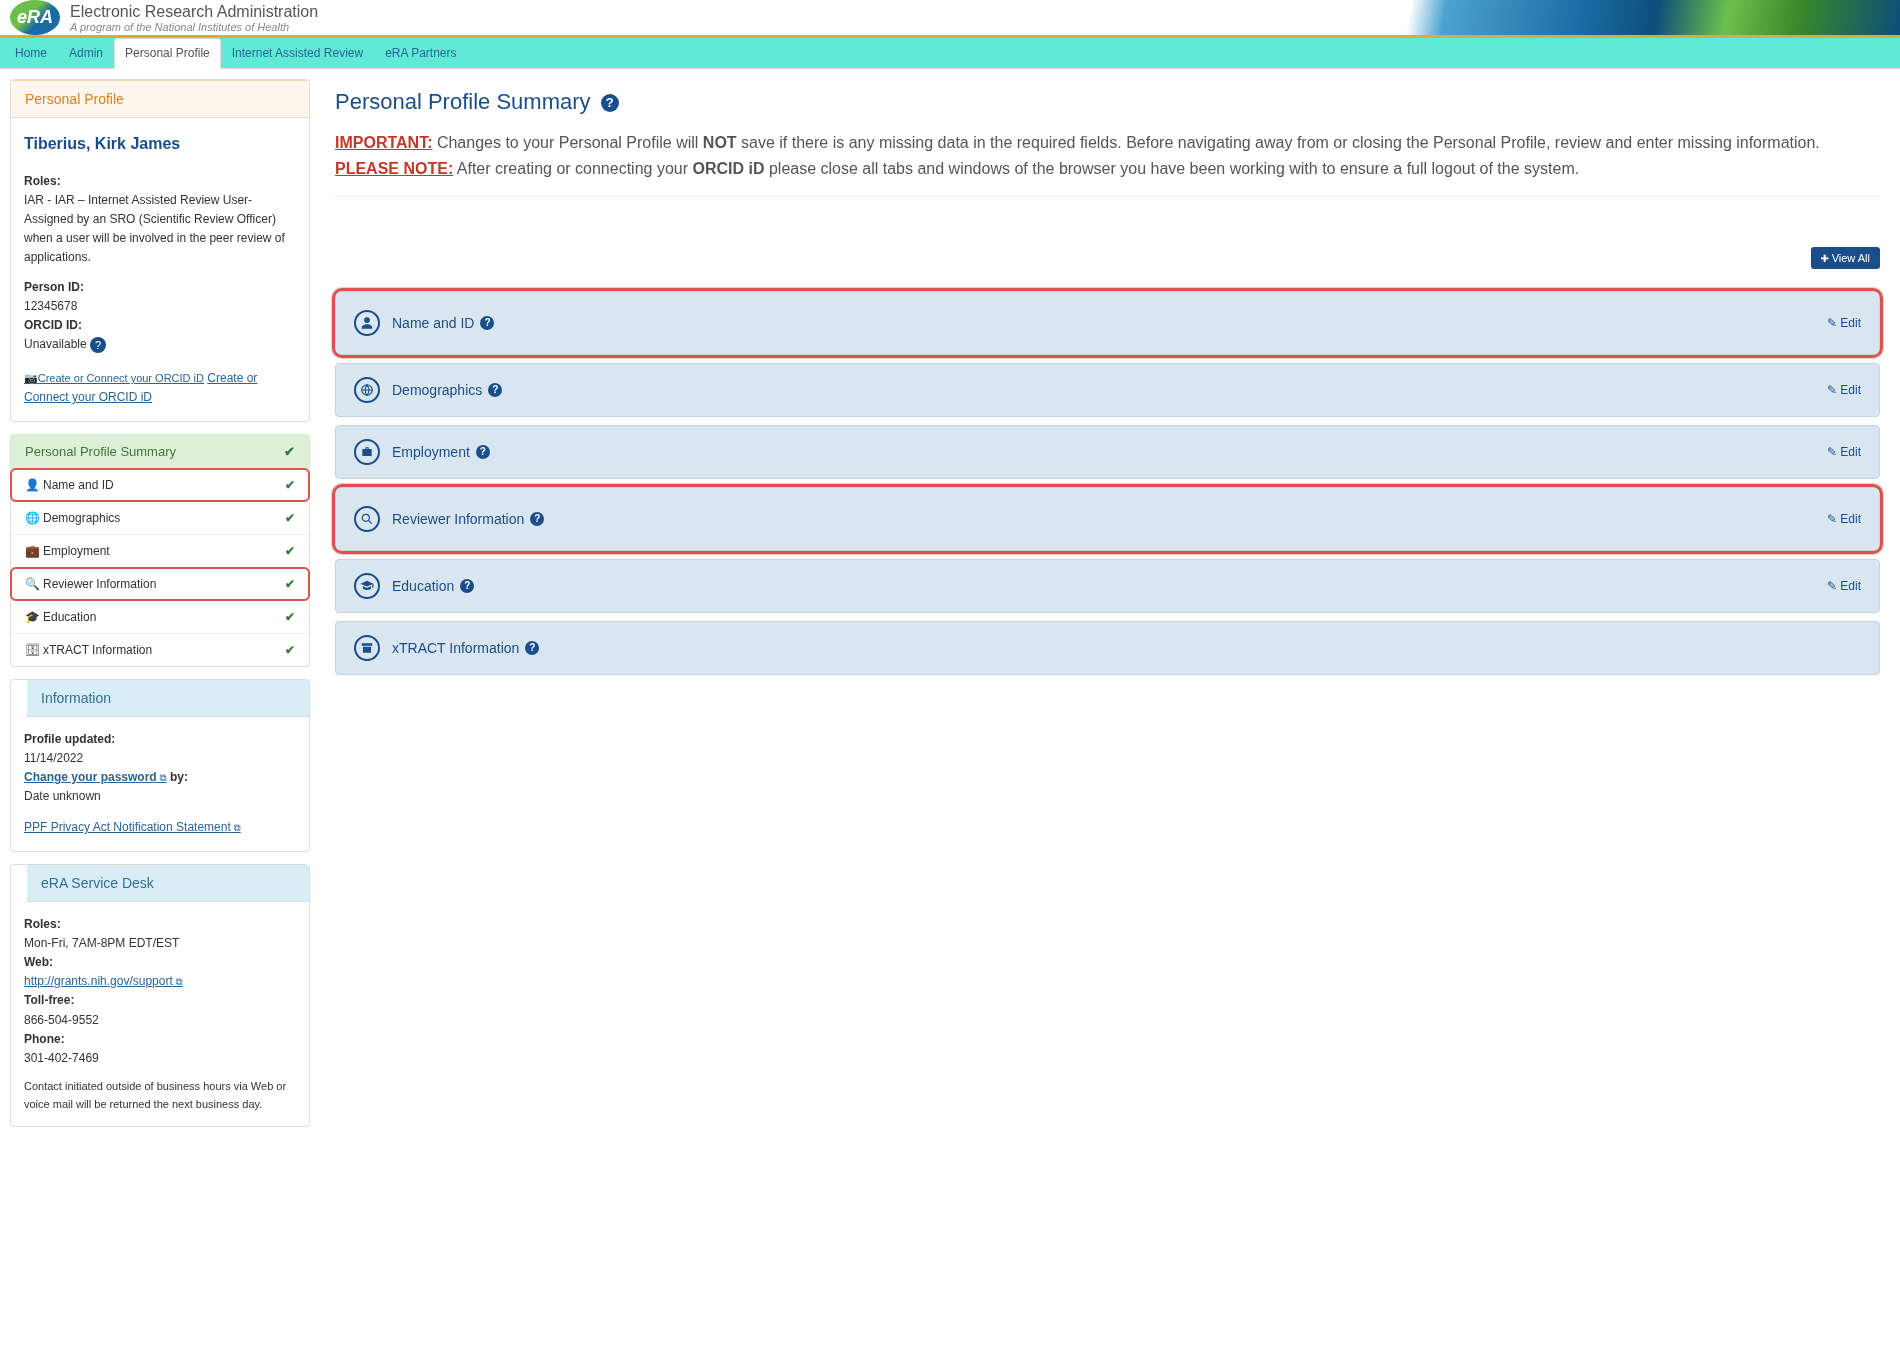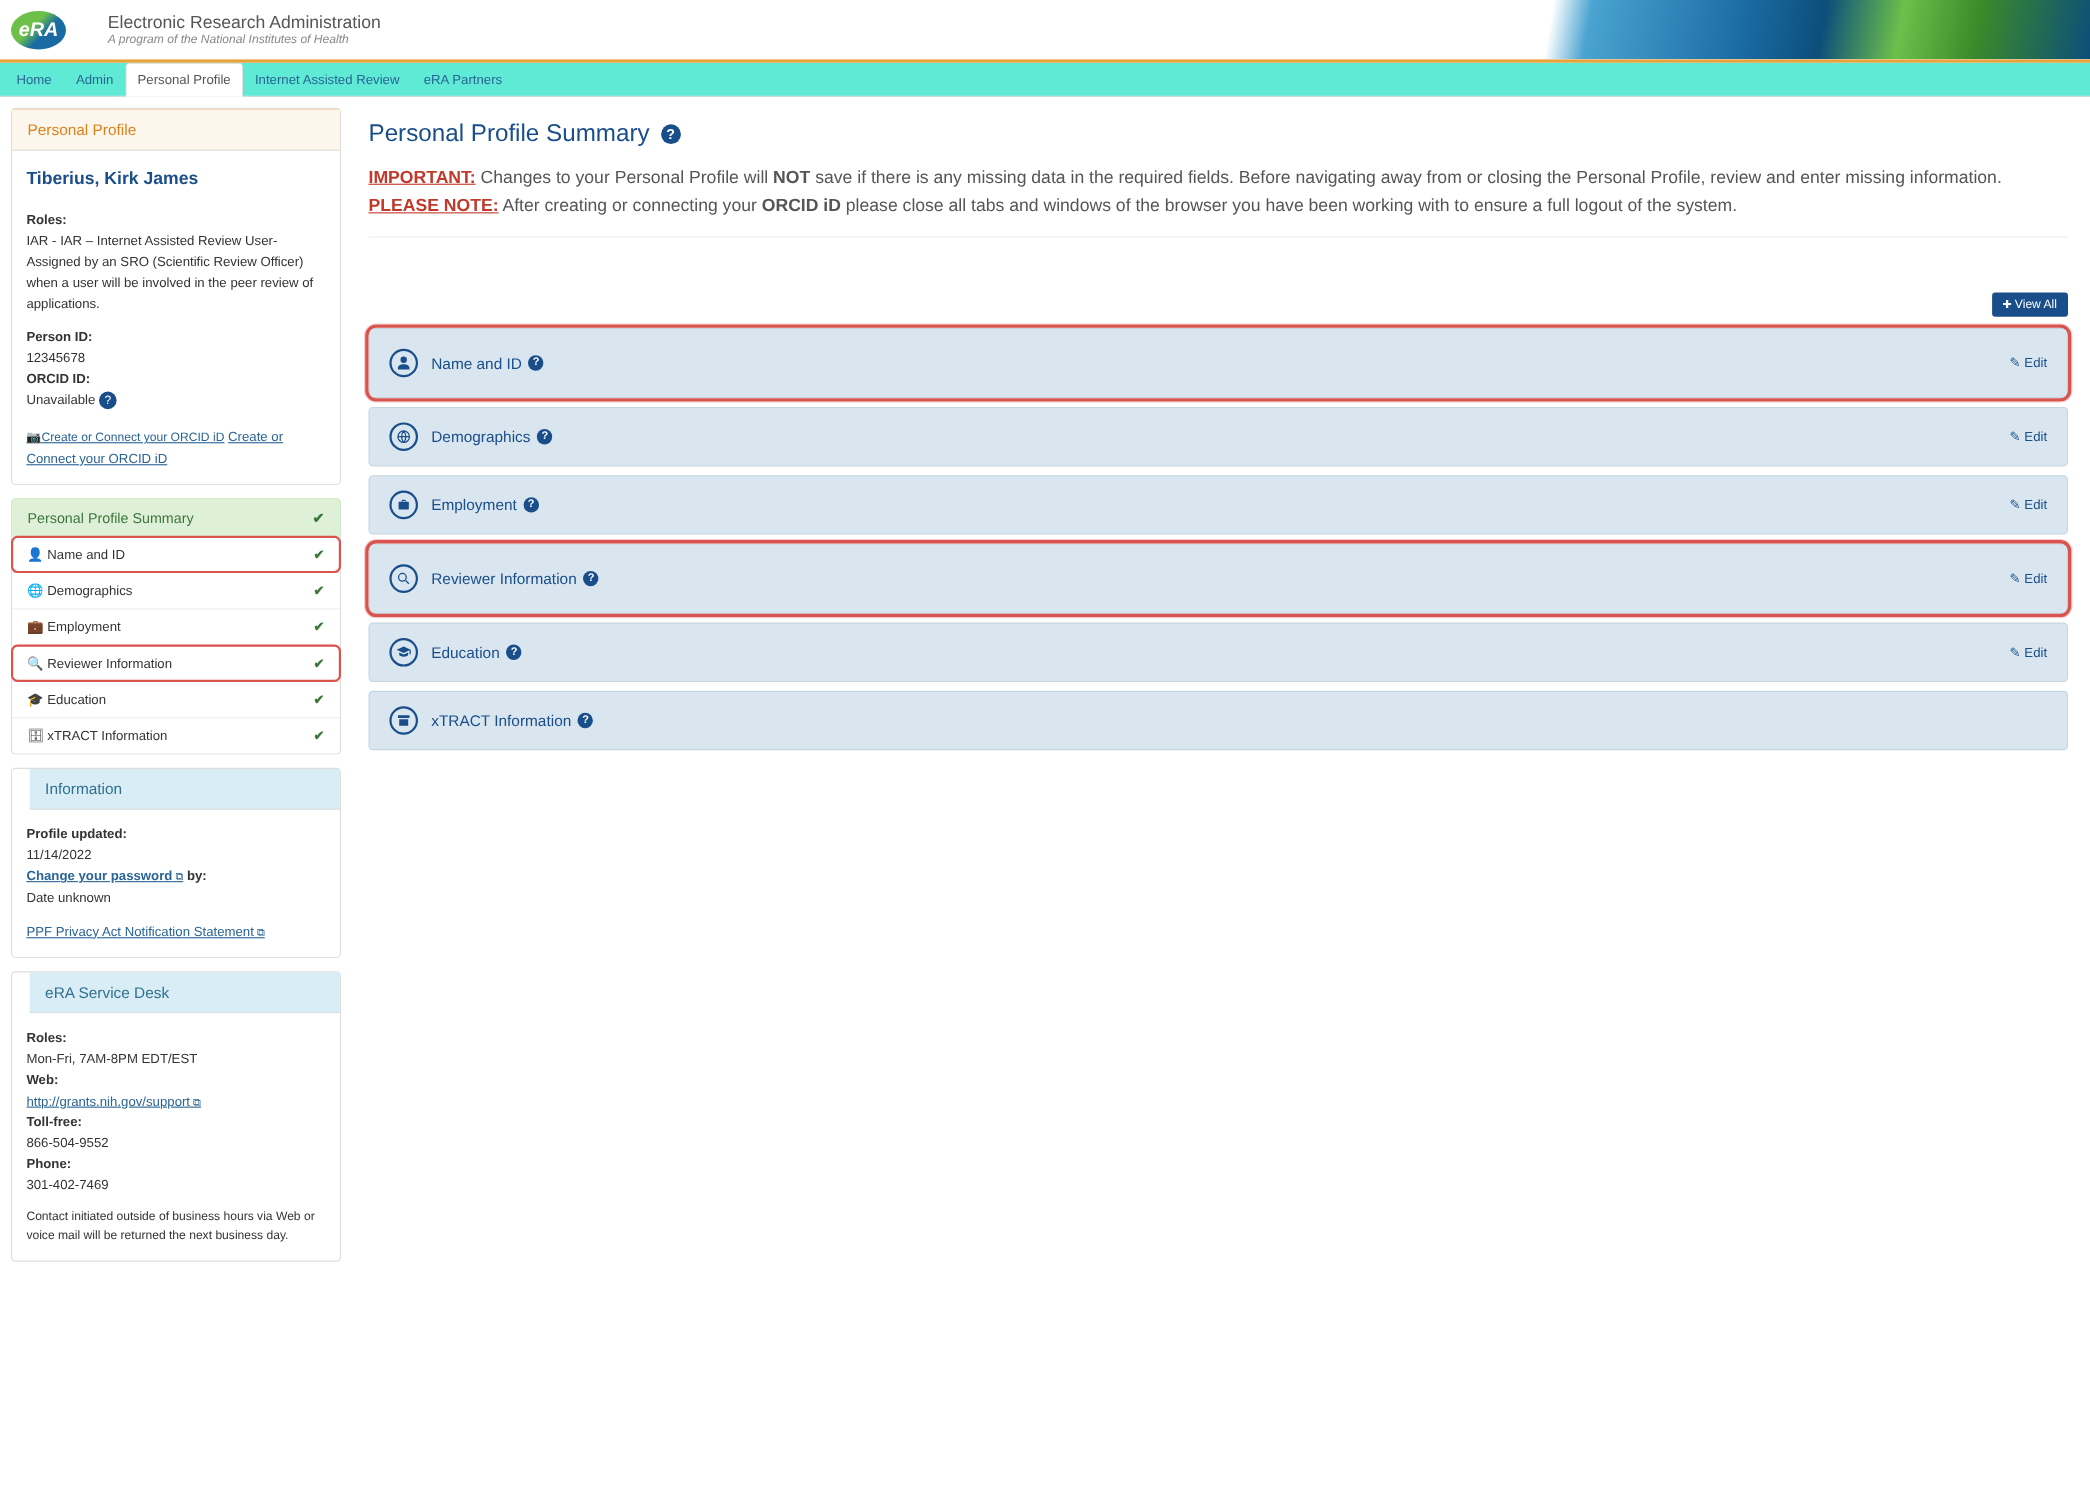--- a/index.html
+++ b/index.html
@@ -1,19 +1,19 @@
 <!DOCTYPE html>
 <html><head>
 <meta charset="utf-8">
 <style>
 * { box-sizing: border-box; margin: 0; padding: 0; }
 body { font-family: "Helvetica Neue", Arial, sans-serif; font-size: 13px; color: #333; background: #fff; }
 
 
-.header { position: relative; height: 57px; display: flex; align-items: center; padding: 0 10px; border-bottom: 3px solid #e8a33d; overflow: hidden; gap: 28px; }
+.header { position: relative; height: 38px; display: flex; align-items: center; padding: 0 10px; border-bottom: 3px solid #e8a33d; overflow: hidden; }
 .header-swoosh { position: absolute; right: 0; top: 0; height: 100%; width: 700px; background: linear-gradient(100deg, transparent 0%, transparent 30%, #4aa3d0 35%, #1a6ba3 55%, #0d4e7a 65%, #6cc04a 75%, #3a8a2a 85%, #0d4e7a 100%); clip-path: polygon(15% 0, 100% 0, 100% 100%, 0 100%); }
 .logo-circle { width: 50px; height: 35px; border-radius: 50%; background: linear-gradient(135deg, #6cc04a 40%, #1a6ba3 60%); display: flex; align-items: center; justify-content: center; color: #fff; font-size: 18px; font-weight: bold; font-style: italic; margin-right: 10px; }
 .header-text .title { font-size: 16px; color: #555; }
 .header-text .subtitle { font-size: 11px; color: #888; font-style: italic; }
 
 
 .nav-tabs { border-bottom: 1px solid #ddd; background: #5eead4; padding: 0 4px; display: flex; text-align: center; }
 .nav-tabs .tab { padding: 7px 10px; font-size: 12px; color: #2a6496; cursor: pointer; border: 1px solid transparent; }
 .nav-tabs .tab.active { background: #fff; border: 1px solid #ddd; border-bottom-color: #fff; border-radius: 4px 4px 0 0; color: #555; margin-bottom: -1px; }
 
@@ -44,21 +44,21 @@
 .red-highlight-row::after { content:""; position:absolute; inset:-1px; border:2px solid #d9534f; border-radius:6px; pointer-events:none; }
 
 
 .page-title { color: #1a4e8a; font-size: 22px; font-weight: 500; margin: 10px 0 15px; }
 .help-circle { display:inline-block; width:18px; height:18px; border-radius:50%; background:#1a4e8a; color:#fff; text-align:center; line-height:18px; font-size:13px; font-weight:bold; vertical-align:middle; margin-left:4px;}
 .notice { font-size: 16px; color: #555; line-height: 1.6; margin-bottom: 15px; }
 .notice .label-red { color: #c0392b; font-weight: bold; text-decoration: underline; }
 .notice .bold { font-weight: bold; }
 hr.sep { border: none; border-top: 1px solid #eee; margin: 10px 0 50px; }
 
-.btn-view-all { float: right; background: #1a4e8a; color: #fff; padding: 5px 10px; border-radius: 3px; font-size: 11px; cursor: pointer; border:none; margin-bottom: 10px;}
+.btn-view-all { float: right; background: #1a4e8a; color: #fff; padding: 5px 10px; border-radius: 3px; font-size: 11px; cursor: pointer; border:none; margin-bottom: 22px;}
 .btn-view-all::before { content:"✚ "; font-size:10px; }
 
 
 .accordion-group { clear: both; }
 .card { background: #d9e6ef; border: 1px solid #c5d5e0; border-radius: 4px; margin-bottom: 8px; padding: 13px 18px; display: flex; align-items: center; }
 .card .card-icon { width: 26px; height: 26px; border: 2px solid #1a4e8a; border-radius: 50%; display:flex; align-items:center; justify-content:center; color:#1a4e8a; margin-right: 12px; flex-shrink:0;}
 .card .card-icon svg { width:14px; height:14px; fill:#1a4e8a; }
 .card .card-title { color: #1a4e8a; font-size: 14px; flex:0 0 auto; }
 .card .card-help { display:inline-block; width:14px; height:14px; border-radius:50%; background:#1a4e8a; color:#fff; text-align:center; line-height:14px; font-size:10px; font-weight:bold; margin-left:6px;}
 .card .spacer { flex: 1; }

